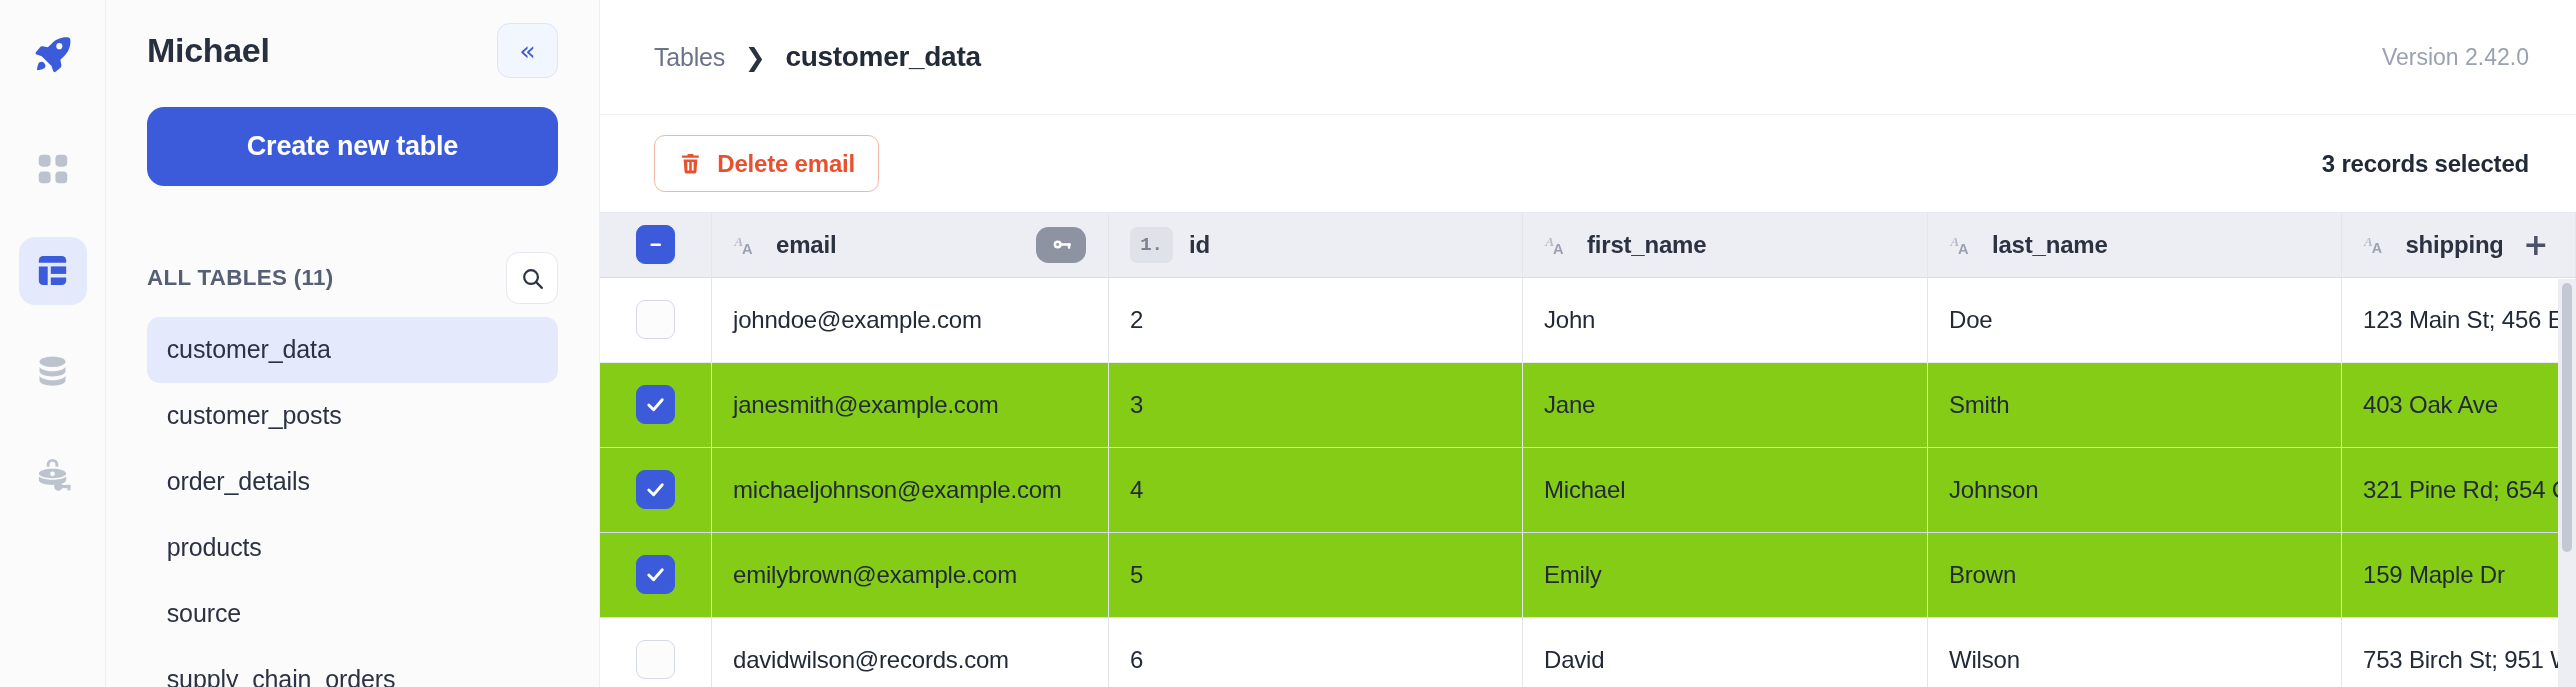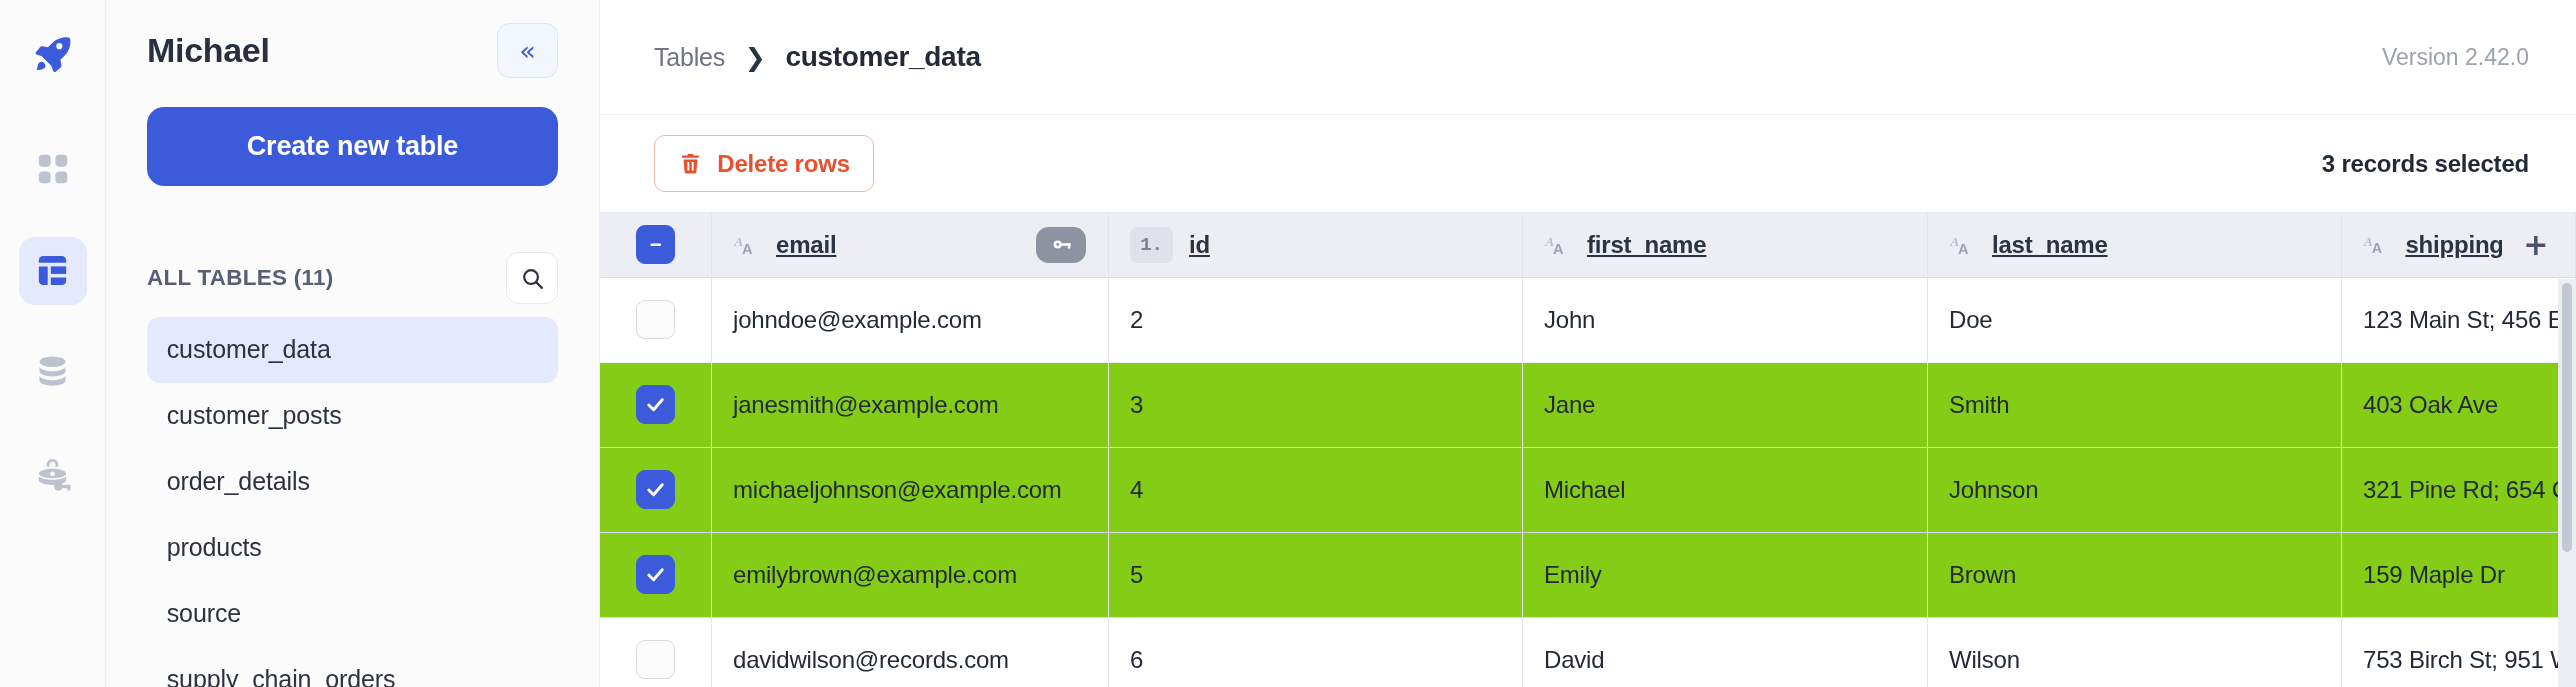--- a/index.html
+++ b/index.html
@@ -107,21 +107,21 @@
     border-bottom: 1.8px solid #eceef2;
     text-align: left; font-weight: 400;
   }
   .grid thead th {
     background: #eceef3; height: 64px;
     font-size: 24px; color: #2b3242; font-weight: 700;
     padding: 0 21.5px; letter-spacing: -0.2px;
     border-bottom: 1.8px solid #d9dde4;
   }
   .th-inner { display: flex; align-items: center; gap: 16px; }
-  .th-label { flex: 1 1 auto; overflow: hidden; white-space: nowrap; text-decoration: underline; }
+  .th-label { flex: 1 1 auto; overflow: hidden; white-space: nowrap; }
   .col-check { width: 111px; padding: 0 !important; }
   .col-email { width: 397px; }
   .col-id { width: 414px; }
   .col-first { width: 405px; }
   .col-last { width: 414px; }
   .col-ship { width: auto; }
   .check-cell { text-align: center !important; padding: 0 !important; }
 
   .cb {
     width: 39px; height: 39px; border-radius: 9px;
@@ -263,21 +263,21 @@
       </div>
       <div class="version">Version 2.42.0</div>
     </div>
 
     <div class="actionbar">
       <button class="delete-btn">
         <svg width="25" height="25" viewBox="0 0 24 24" fill="#e8502e">
           <path d="M9.2 2.8h5.6v1.6h5.1v2.1H3.9V4.4h5.3V2.8z"></path>
           <path d="M5.4 8.2h13.2l-.9 11.6a2 2 0 0 1-2 1.8H8.3a2 2 0 0 1-2-1.8L5.4 8.2zm3.6 2.3v8.2h1.8v-8.2H9zm4.2 0v8.2H15v-8.2h-1.8z"></path>
         </svg>
-        <span>Delete rows</span>
+        <span>Delete email</span>
       </button>
       <div class="records">3 records selected</div>
     </div>
 
     <div class="grid-wrap">
       <table class="grid">
         <thead>
           <tr>
             <th class="col-check">
               <div style="display:flex;align-items:center;justify-content:center;">

